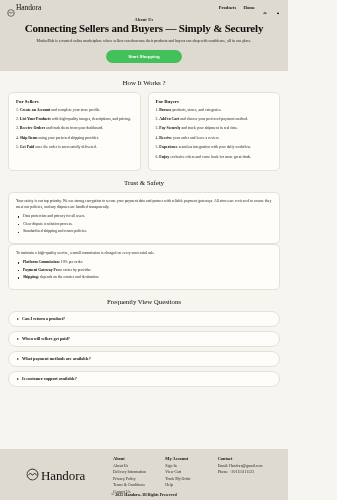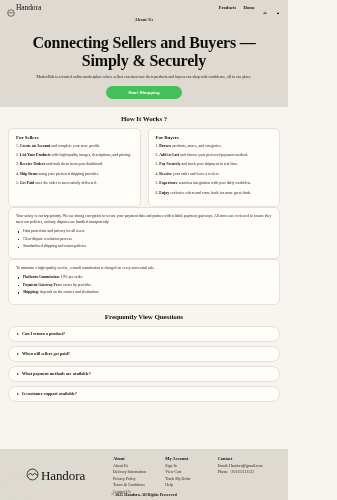--- a/index.html
+++ b/index.html
@@ -29,42 +29,42 @@
 
   
   .hero {
     background: #dedad2;
     text-align: center;
     padding: 3px 10px 8px;
     flex: 0 0 auto;
   }
   .hero-eyebrow { font-size: 4.3px; font-weight: bold; letter-spacing: 0.2px; color: #17150f; }
   .hero-title {
-    font-size: 16px; font-weight: bold; margin-top: 12px;
+    font-size: 11px; font-weight: bold; margin-top: 0;
     letter-spacing: -0.2px; color: #100e0b;
   }
   .hero-sub {
     font-size: 3.9px; margin-top: 4.5px; color: #2b2722;
     letter-spacing: -0.02px;
   }
   .cta-wrap { margin-top: 7px; display: flex; justify-content: center; }
   .cta {
     background: #43c059; color: #ffffff;
     border: none; border-radius: 9px;
     font-size: 4.4px; font-weight: bold;
     padding: 4px 22px;
     font-family: "Liberation Sans", sans-serif;
     cursor: pointer;
   }
 
   
   .main { flex: 1 1 auto; background: #f7f5f0; padding: 0 8px; overflow: hidden; }
 
   .section-title {
-    text-align: center; font-size: 7px; font-weight: bold;
+    text-align: center; font-size: 7px; font-weight: normal;
     margin: 8px 0 5px; color: #16130f; letter-spacing: -0.1px;
   }
 
   .card {
     background: #fffdf9;
     border: 0.6px solid #e6e1d7;
     border-radius: 5px;
     padding: 6px 7px;
   }
 
@@ -191,20 +191,21 @@
             <li><span class="num">1. </span><b>Browse</b><span> products, stores, and categories.</span></li>
             <li><span class="num">2. </span><b>Add to Cart</b><span> and choose your preferred payment method.</span></li>
             <li><span class="num">3. </span><b>Pay Securely</b><span> and track your shipment in real time.</span></li>
             <li><span class="num">4. </span><b>Receive</b><span> your order and leave a review.</span></li>
             <li><span class="num">5. </span><b>Experience</b><span> seamless integration with your daily workflow.</span></li>
             <li><span class="num">6. </span><b>Enjoy</b><span> exclusive offers and come back for more great finds.</span></li>
           </ol>
       </div>
     </div>
 
+    <div class="section-title">Trust &amp; Safety</div>
     <div class="card">
       <div class="para">Your safety is our top priority. We use strong encryption to secure your payment data and partner with reliable payment gateways. All stores are reviewed to ensure they meet our policies, and any disputes are handled transparently.</div>
       <ul class="bullets" id="trust-bullets">
           <li><span>Data protection and privacy for all users.</span></li>
           <li><span>Clear dispute resolution process.</span></li>
           <li><span>Standardized shipping and return policies.</span></li>
         </ul>
     </div>
 
     <div class="card">

